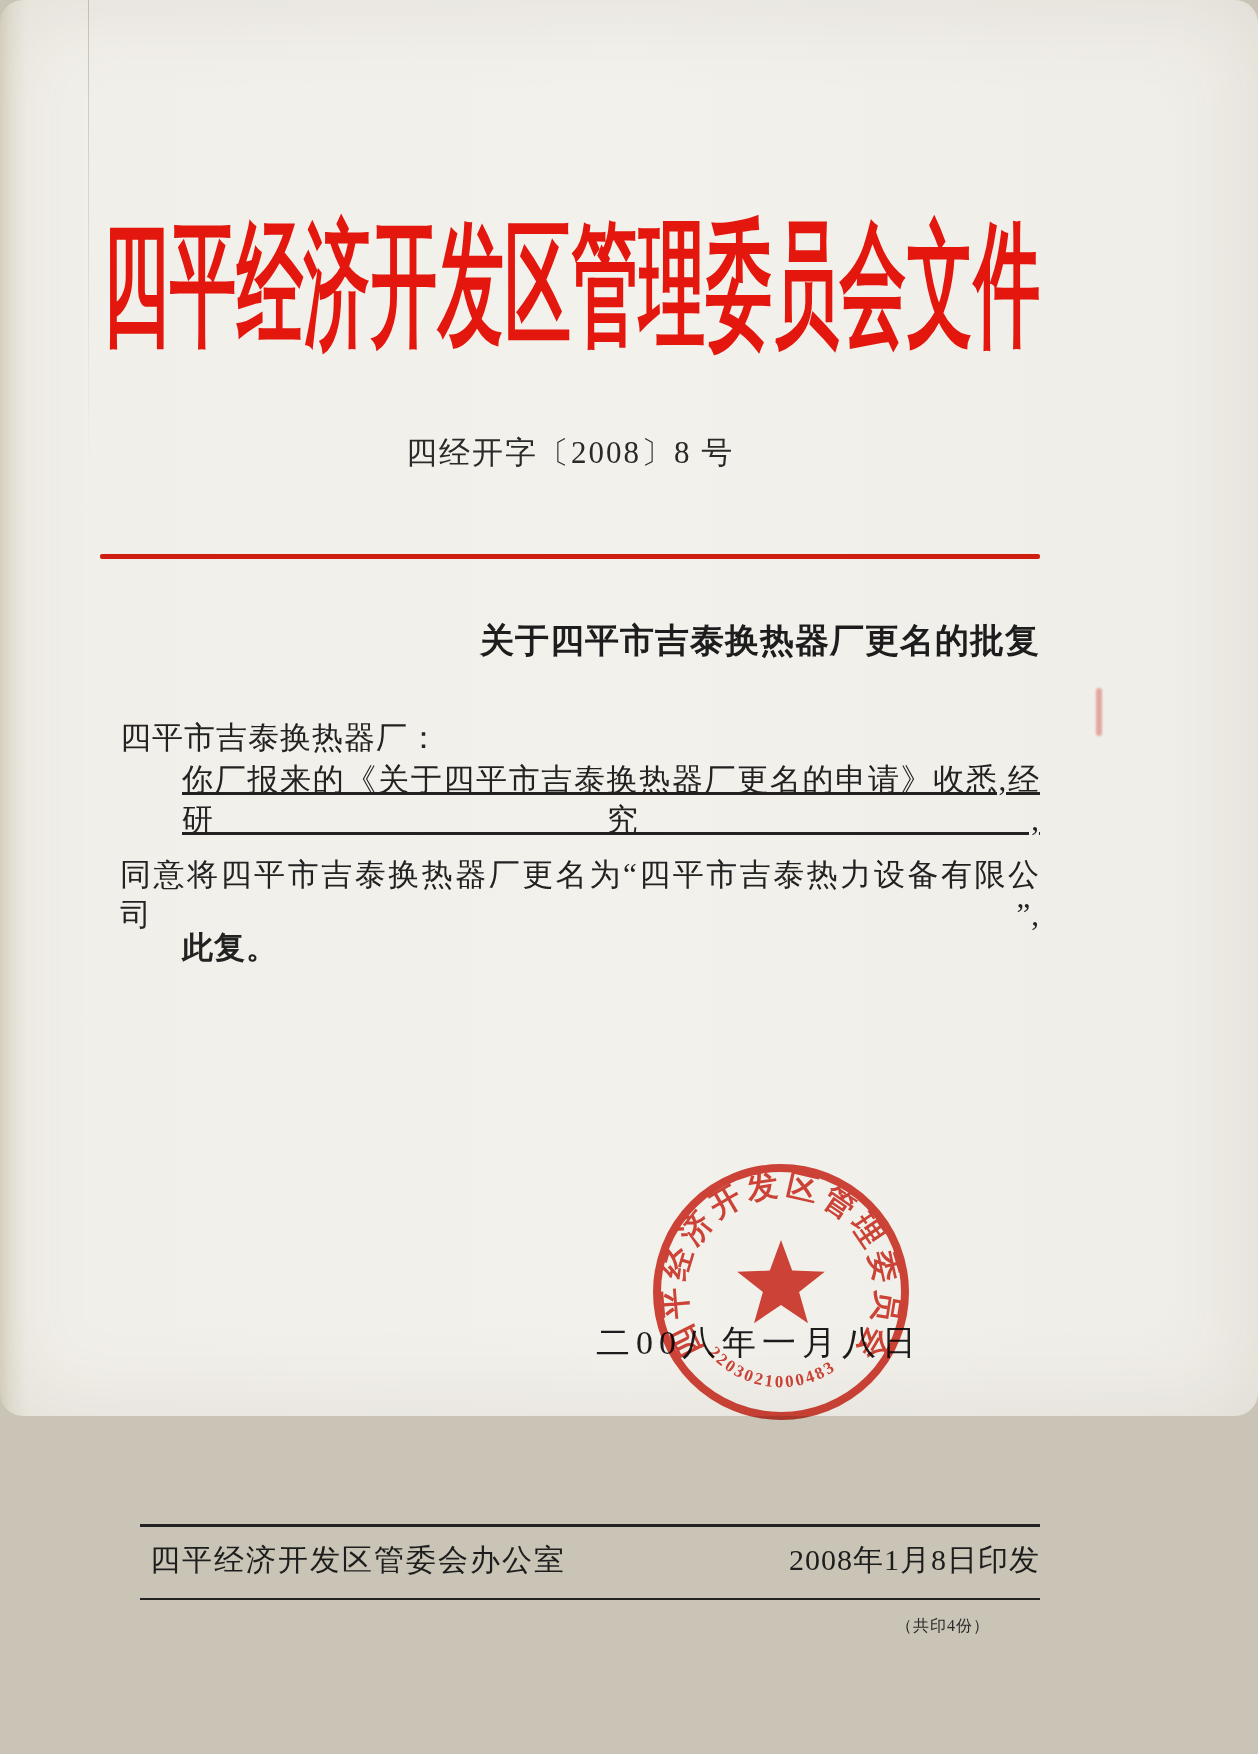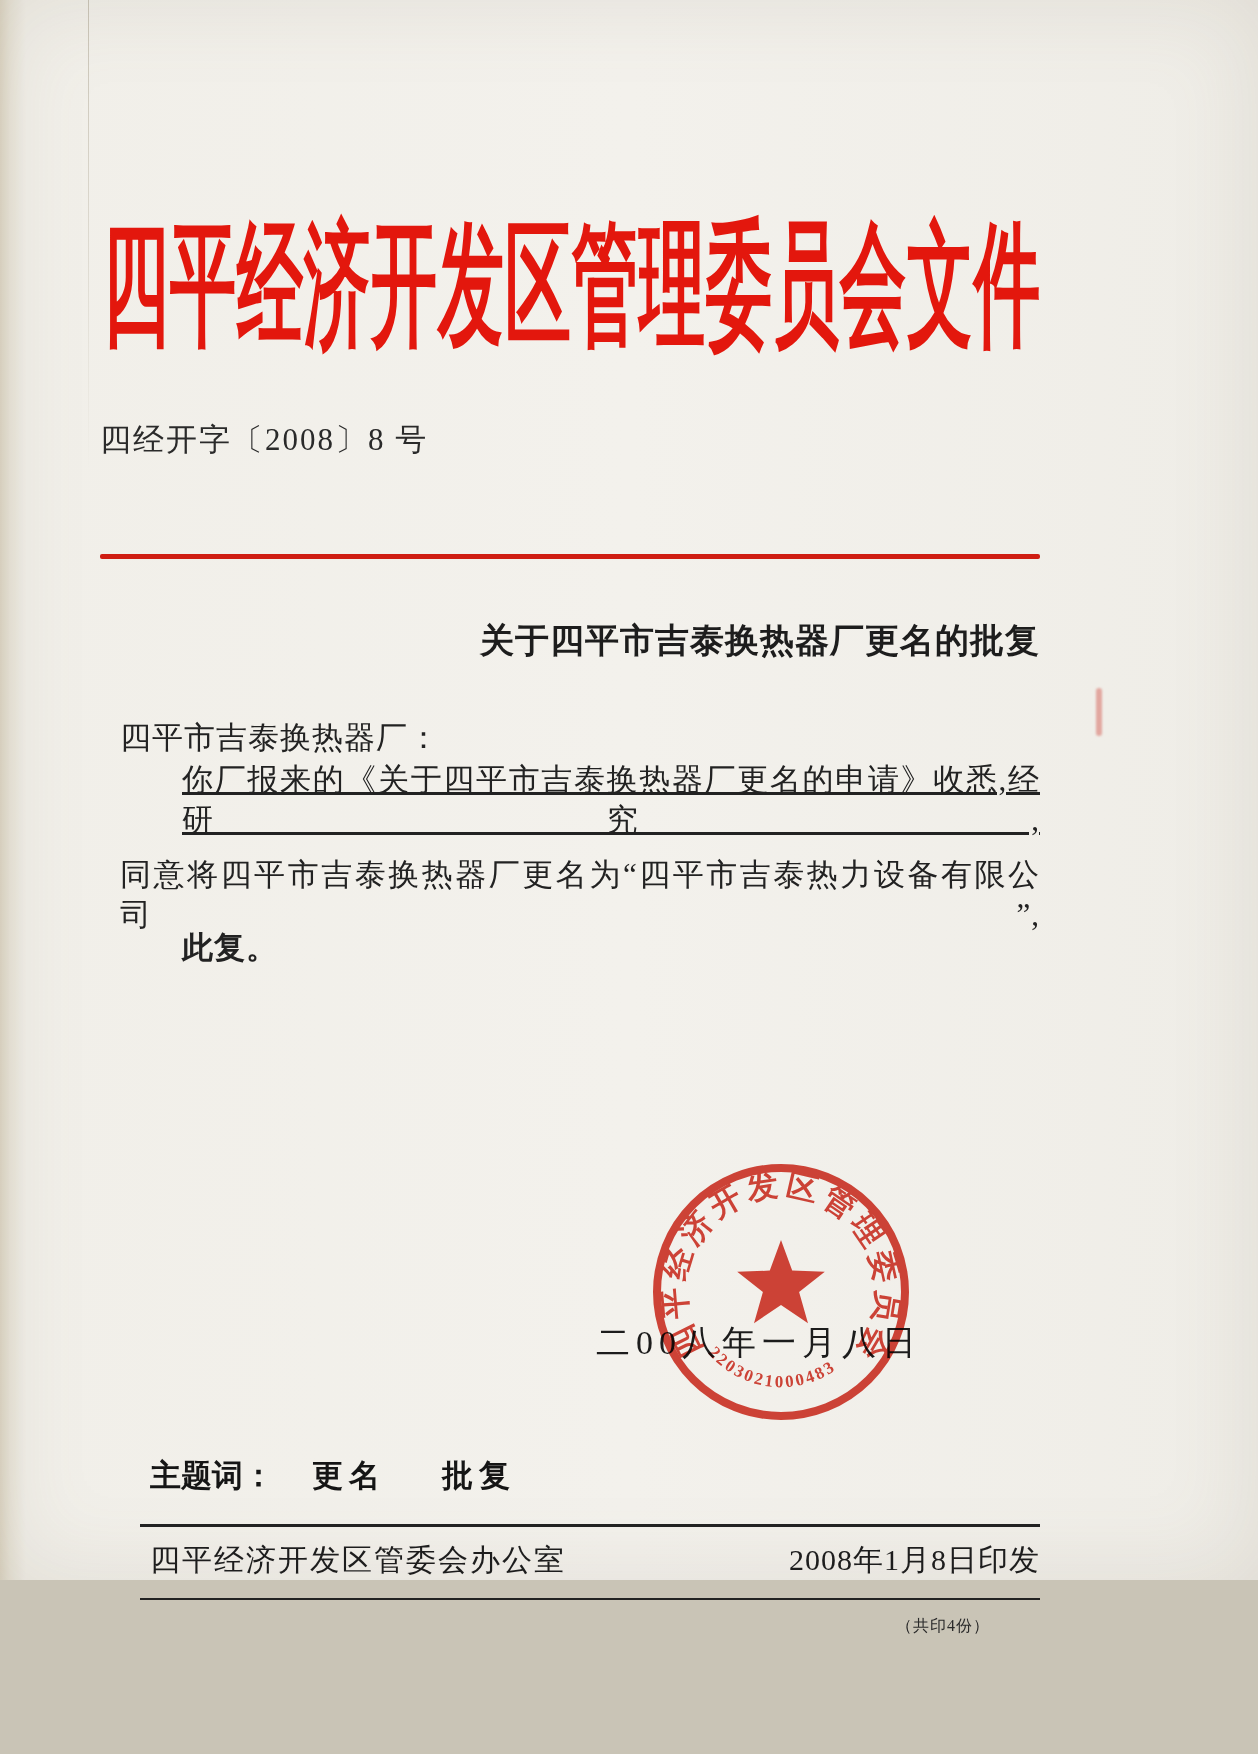--- a/index.html
+++ b/index.html
@@ -3,43 +3,44 @@
 <meta charset="utf-8">
 <style>
   html,body{margin:0;padding:0;}
   body{
     width:1258px;height:1754px;
     background:#c9c4b6;
     font-family:"Liberation Serif","DejaVu Serif",serif;
     position:relative;overflow:hidden;
   }
   .page{
-    position:absolute;left:0;top:0;width:1258px;height:1580px;
+    position:absolute;left:0;top:0;width:1258px;height:1416px;
     background:linear-gradient(90deg,#ddd6c5 0px,#e8e4d8 10px,#f1efe9 26px,#f3f1ec 50%,#efede7 100%);
     box-shadow:inset 0 0 90px rgba(125,115,92,.14);
+    border-radius:23px;
   }
   .crease{
     position:absolute;left:88px;top:0;width:1px;height:470px;
     background:linear-gradient(180deg,rgba(150,140,118,.45),rgba(150,140,118,0));
   }
   .scan-smudge{
     position:absolute;left:1096px;top:688px;width:6px;height:48px;
     background:rgba(205,60,50,.4);border-radius:3px;filter:blur(1px);
   }
   
   .header-title{
     position:absolute;left:100px;top:194px;width:944px;
     text-align:center;font-weight:bold;color:#e3170d;
     font-size:66px;letter-spacing:1px;white-space:nowrap;
     transform:scaleY(2.05);transform-origin:50% 0;
     font-family:"Liberation Serif","DejaVu Serif",serif;
   }
   .doc-number{
-    position:absolute;left:100px;top:419px;width:940px;
-    font-size:31px;color:#2a2a2a;letter-spacing:2px;
+    position:absolute;left:100px;top:432px;width:940px;
+    text-align:center;font-size:31px;color:#2a2a2a;letter-spacing:2px;
   }
   .red-rule{
     position:absolute;left:100px;top:554px;width:940px;height:5px;
     background:#cf1d12;border-radius:2px;
   }
   .doc-title{
     position:absolute;left:100px;top:618px;width:940px;
     text-align:right;font-size:34px;font-weight:bold;color:#1d1d1d;
     letter-spacing:1px;
     font-family:"Liberation Sans","DejaVu Sans",sans-serif;
@@ -127,25 +128,20 @@
       <textPath href="#sealArc">四平经济开发区管理委员会</textPath>
     </text>
 
     <polygon points="0,-46 11.2,-15.4 43.8,-14.2 18.1,5.9 27,37.2 0,19 -27,37.2 -18.1,5.9 -43.8,-14.2 -11.2,-15.4" transform="translate(136,130)" fill="#d4382b"></polygon>
 
     <text class="seal-text" font-size="17" letter-spacing="2.5" font-weight="bold" font-family="Liberation Sans, DejaVu Sans, sans-serif">
       <textPath href="#sealBottomArc">2203021000483</textPath>
     </text>
   </svg>
 
-  <div class="keywords">
-    <span class="kw-label">主题词：</span>
-    <span class="kw-item-1">更名</span>
-    <span class="kw-item-2">批复</span>
-  </div>
 
   <div class="footer-rule-top"></div>
 
   <div class="footer-office">四平经济开发区管委会办公室</div>
 
   <div class="footer-date">2008年1月8日印发</div>
 
   <div class="footer-rule-bottom"></div>
 
   <div class="footer-copies">（共印4份）</div>

